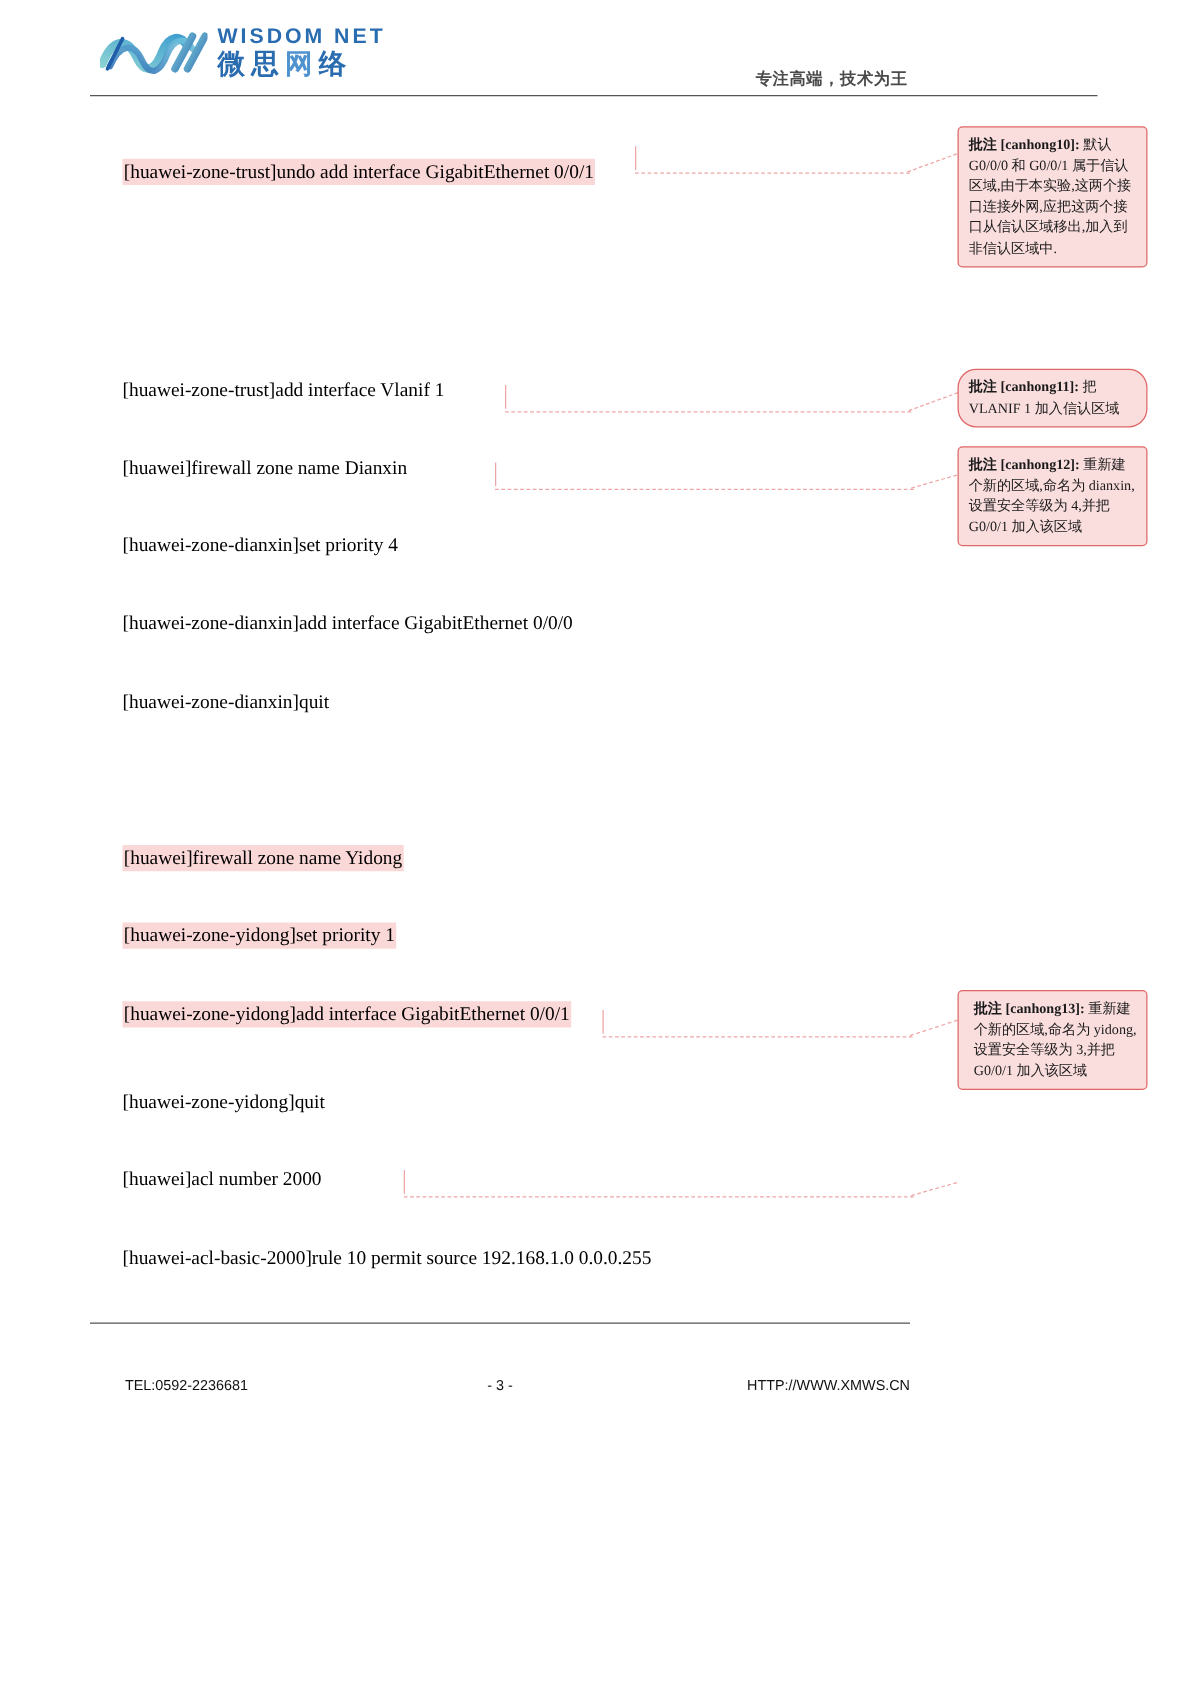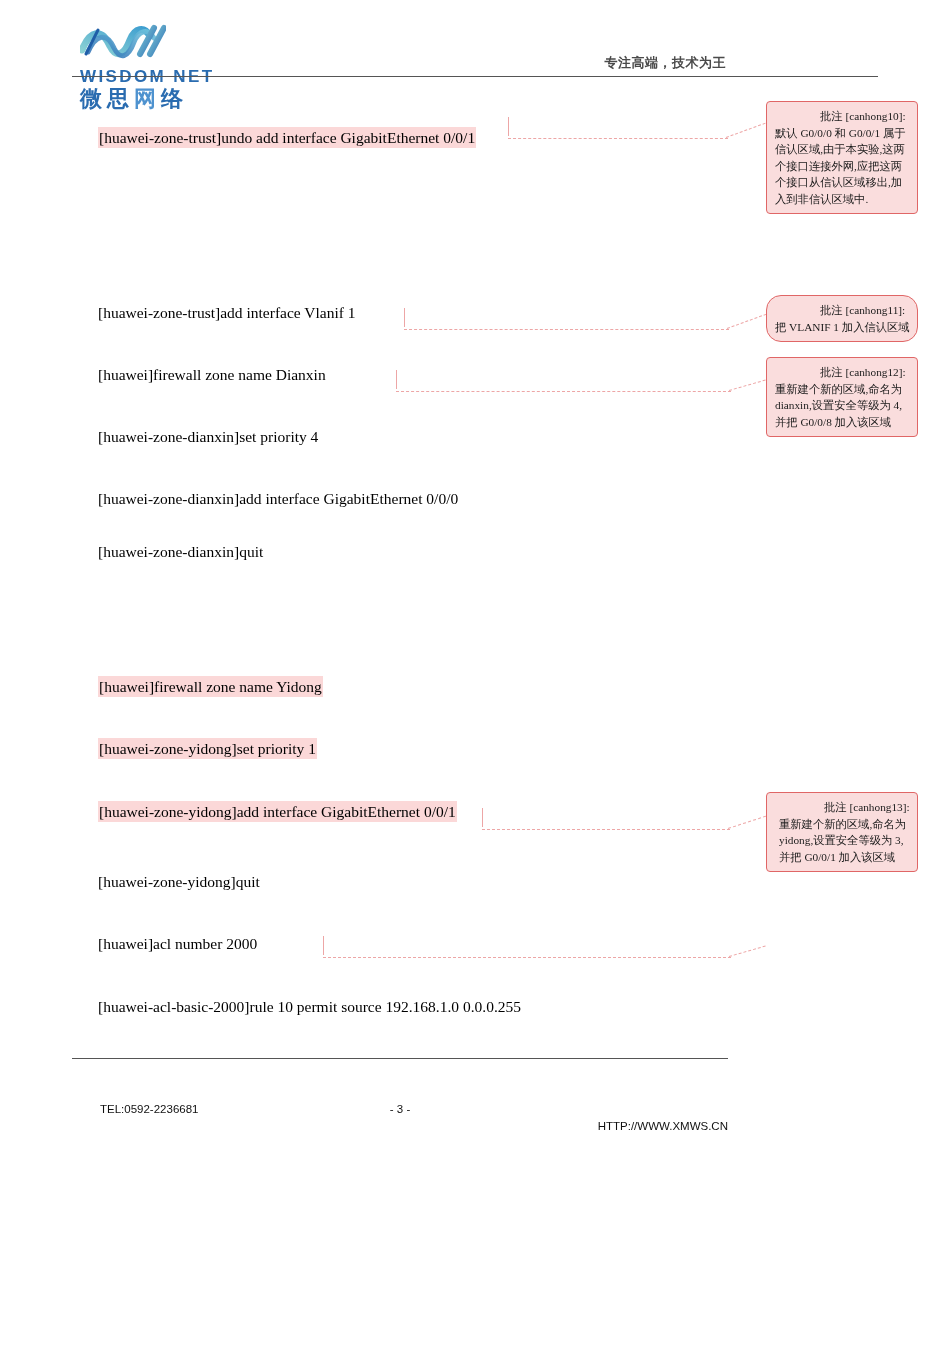--- a/index.html
+++ b/index.html
@@ -31,23 +31,22 @@
     left: 72px;
     top: 18px;
     width: 806px;
     height: 62px;
   }
   .logo-wrap {
     position: absolute;
     left: 8px;
     top: 2px;
     display: flex;
-    align-items: flex-start;
+    align-items: center;
     gap: 8px;
-    flex-direction: column;
   }
   .logo-mark {
     width: 86px;
     height: 40px;
     display: block;
   }
   .logo-text {
     display: flex;
     flex-direction: column;
     justify-content: center;
@@ -145,22 +144,21 @@
     background: #fadddd;
     border: 1.2px solid #e06666;
     border-radius: 4px;
     padding: 6px 7px 6px 8px;
     font-size: 11.3px;
     line-height: 16.5px;
     color: #1a1a1a;
     font-family: "Liberation Serif", "DejaVu Serif", serif;
   }
   .comment .lbl {
-    font-weight: normal;
-    margin-left: 45px;
+    font-weight: bold;
   }
   .comment .body { }
 
   
   .footer-rule {
     position: absolute;
     left: 72px;
     top: 1058px;
     width: 656px;
     height: 0;
@@ -171,21 +169,21 @@
     left: 72px;
     top: 1100px;
     width: 656px;
     height: 24px;
     font-family: Liberation Sans, sans-serif;
     font-size: 11.5px;
     color: #111111;
   }
   .footer .f-left  { position: absolute; left: 28px;  top: 3px; }
   .footer .f-mid   { position: absolute; left: 0; right: 0; top: 3px; text-align: center; }
-  .footer .f-right { position: absolute; right: 0;  top: 3px; margin-top: 17px; }
+  .footer .f-right { position: absolute; right: 0;  top: 3px; }
 </style>
 </head>
 <body>
 
 <div class="page">
 
   <div class="header">
 
     <div class="logo-wrap">
       <svg class="logo-mark" viewBox="0 0 86 40">
@@ -218,21 +216,21 @@
     <div class="header-tagline">专注高端，技术为王</div>
     <div class="header-rule"></div>
   </div>
 
   <div class="body-col">
     <div class="cmd-line" style="top:31px"><span class="hl">[huawei-zone-trust]undo add interface GigabitEthernet 0/0/1</span></div>
     <div class="cmd-line" style="top:206px"><span>[huawei-zone-trust]add interface Vlanif 1</span></div>
     <div class="cmd-line" style="top:268px"><span>[huawei]firewall zone name Dianxin</span></div>
     <div class="cmd-line" style="top:330px"><span>[huawei-zone-dianxin]set priority 4</span></div>
     <div class="cmd-line" style="top:392px"><span>[huawei-zone-dianxin]add interface GigabitEthernet 0/0/0</span></div>
-    <div class="cmd-line" style="top:445px"><span>[huawei-zone-dianxin]quit</span></div>
+    <div class="cmd-line" style="top:455px"><span>[huawei-zone-dianxin]quit</span></div>
     <div class="cmd-line" style="top:580px"><span class="hl">[huawei]firewall zone name Yidong</span></div>
     <div class="cmd-line" style="top:642px"><span class="hl">[huawei-zone-yidong]set priority 1</span></div>
     <div class="cmd-line" style="top:705px"><span class="hl">[huawei-zone-yidong]add interface GigabitEthernet 0/0/1</span></div>
     <div class="cmd-line" style="top:775px"><span>[huawei-zone-yidong]quit</span></div>
     <div class="cmd-line" style="top:837px"><span>[huawei]acl number 2000</span></div>
     <div class="cmd-line" style="top:900px"><span>[huawei-acl-basic-2000]rule 10 permit source 192.168.1.0 0.0.0.255</span></div>
   </div>
 
   <div class="leader" style="left:508px; top:117px; width:255px; height:22px;">
     <div class="tick"></div>
@@ -266,21 +264,21 @@
 
   <div class="comment" style="left:766px; top:101px;">
     <span class="lbl">批注 [canhong10]:</span><span class="body"> 默认 G0/0/0 和 G0/0/1 属于信认区域,由于本实验,这两个接口连接外网,应把这两个接口从信认区域移出,加入到非信认区域中.</span>
   </div>
 
   <div class="comment" style="left:766px; top:295px;border-radius:15px;">
     <span class="lbl">批注 [canhong11]:</span><span class="body"> 把 VLANIF 1 加入信认区域</span>
   </div>
 
   <div class="comment" style="left:766px; top:357px;">
-    <span class="lbl">批注 [canhong12]:</span><span class="body"> 重新建个新的区域,命名为 dianxin,设置安全等级为 4,并把 G0/0/8 加入该区域</span>
+    <span class="lbl">批注 [canhong12]:</span><span class="body"> 重新建个新的区域,命名为 dianxin,设置安全等级为 4,并把 G0/0/1 加入该区域</span>
   </div>
 
   <div class="comment" style="left:766px; top:792px;padding-left:12px;">
     <span class="lbl">批注 [canhong13]:</span><span class="body"> 重新建个新的区域,命名为 yidong,设置安全等级为 3,并把 G0/0/1 加入该区域</span>
   </div>
 
 
   <div class="footer-rule"></div>
   <div class="footer">
     <span class="f-left">TEL:0592-2236681</span>

